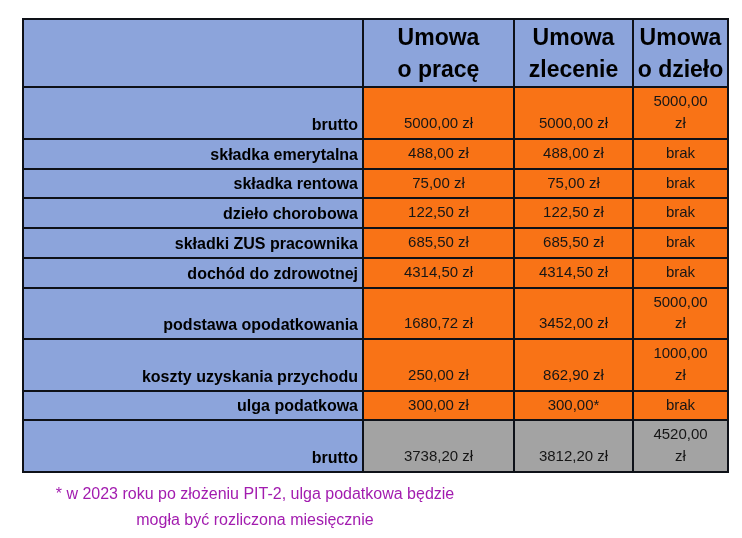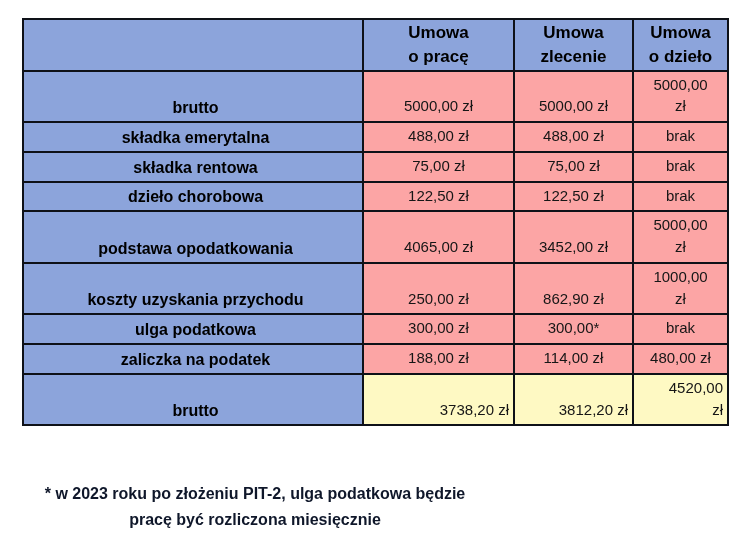--- a/index.html
+++ b/index.html
@@ -25,61 +25,59 @@
   }
   .tax-table th, .tax-table td {
     border: 2px solid #0e1118;
     white-space: pre-line;
     overflow: hidden;
   }
   .tax-table thead th {
     background: #8ca4db;
     color: #000000;
     font-weight: bold;
-    font-size: 17px;
+    font-size: 23px;
     line-height: 1.4;
     text-align: center;
     vertical-align: middle;
     height: 46px;
     padding: 1px 2px;
   }
   .tax-table td.label {
     background: #8ca4db;
     color: #000000;
     font-weight: bold;
     font-size: 16px;
-    text-align: center;
+    text-align: right;
     vertical-align: bottom;
     padding: 2px 4px 4px 9px;
   }
   .tax-table td.val {
-    background: #fca5a5;
+    background: #f97316;
     color: #161616;
     font-size: 15px;
     line-height: 1.45;
     text-align: center;
     vertical-align: bottom;
     padding: 2px 4px 4px 4px;
   }
   .tax-table tr.dark td.val {
-    background: #fef9c3;
-    text-align: right;
+    background: #a3a3a3;
   }
   .tax-table tr.normal { height: 24px; }
   .tax-table tr.tall { height: 43px; }
   .footnote {
     position: absolute;
     left: 25px;
     top: 481px;
     width: 460px;
     text-align: center;
-    color: #0f172a;
+    color: #a21caf;
     font-size: 16px;
     line-height: 1.6;
-    font-weight: bold;
   }
 </style>
 </head>
 <body>
 
 <div class="canvas">
 
   <table class="tax-table">
     <colgroup>
       <col style="width:340px">
@@ -117,54 +115,60 @@
       <td class="val">75,00 zł</td>
       <td class="val">75,00 zł</td>
       <td class="val">brak</td>
     </tr>
         <tr class="normal">
       <td class="label">dzieło chorobowa</td>
       <td class="val">122,50 zł</td>
       <td class="val">122,50 zł</td>
       <td class="val">brak</td>
     </tr>
+        <tr class="normal">
+      <td class="label">składki ZUS pracownika</td>
+      <td class="val">685,50 zł</td>
+      <td class="val">685,50 zł</td>
+      <td class="val">brak</td>
+    </tr>
+        <tr class="normal">
+      <td class="label">dochód do zdrowotnej</td>
+      <td class="val">4314,50 zł</td>
+      <td class="val">4314,50 zł</td>
+      <td class="val">brak</td>
+    </tr>
         <tr class="tall">
       <td class="label">podstawa opodatkowania</td>
-      <td class="val">4065,00 zł</td>
+      <td class="val">1680,72 zł</td>
       <td class="val">3452,00 zł</td>
       <td class="val">5000,00
 zł</td>
     </tr>
         <tr class="tall">
       <td class="label">koszty uzyskania przychodu</td>
       <td class="val">250,00 zł</td>
       <td class="val">862,90 zł</td>
       <td class="val">1000,00
 zł</td>
     </tr>
         <tr class="normal">
       <td class="label">ulga podatkowa</td>
       <td class="val">300,00 zł</td>
       <td class="val">300,00*</td>
       <td class="val">brak</td>
     </tr>
-        <tr class="normal">
-      <td class="label">zaliczka na podatek</td>
-      <td class="val">188,00 zł</td>
-      <td class="val">114,00 zł</td>
-      <td class="val">480,00 zł</td>
-    </tr>
         <tr class="tall dark">
       <td class="label">brutto</td>
       <td class="val">3738,20 zł</td>
       <td class="val">3812,20 zł</td>
       <td class="val">4520,00
 zł</td>
     </tr>
       </tbody>
   </table>
 
   <div class="footnote">
     <div>* w 2023 roku po złożeniu PIT-2, ulga podatkowa będzie</div>
-    <div>pracę być rozliczona miesięcznie</div>
+    <div>mogła być rozliczona miesięcznie</div>
   </div>
 
 </div>
 
 </body></html>

